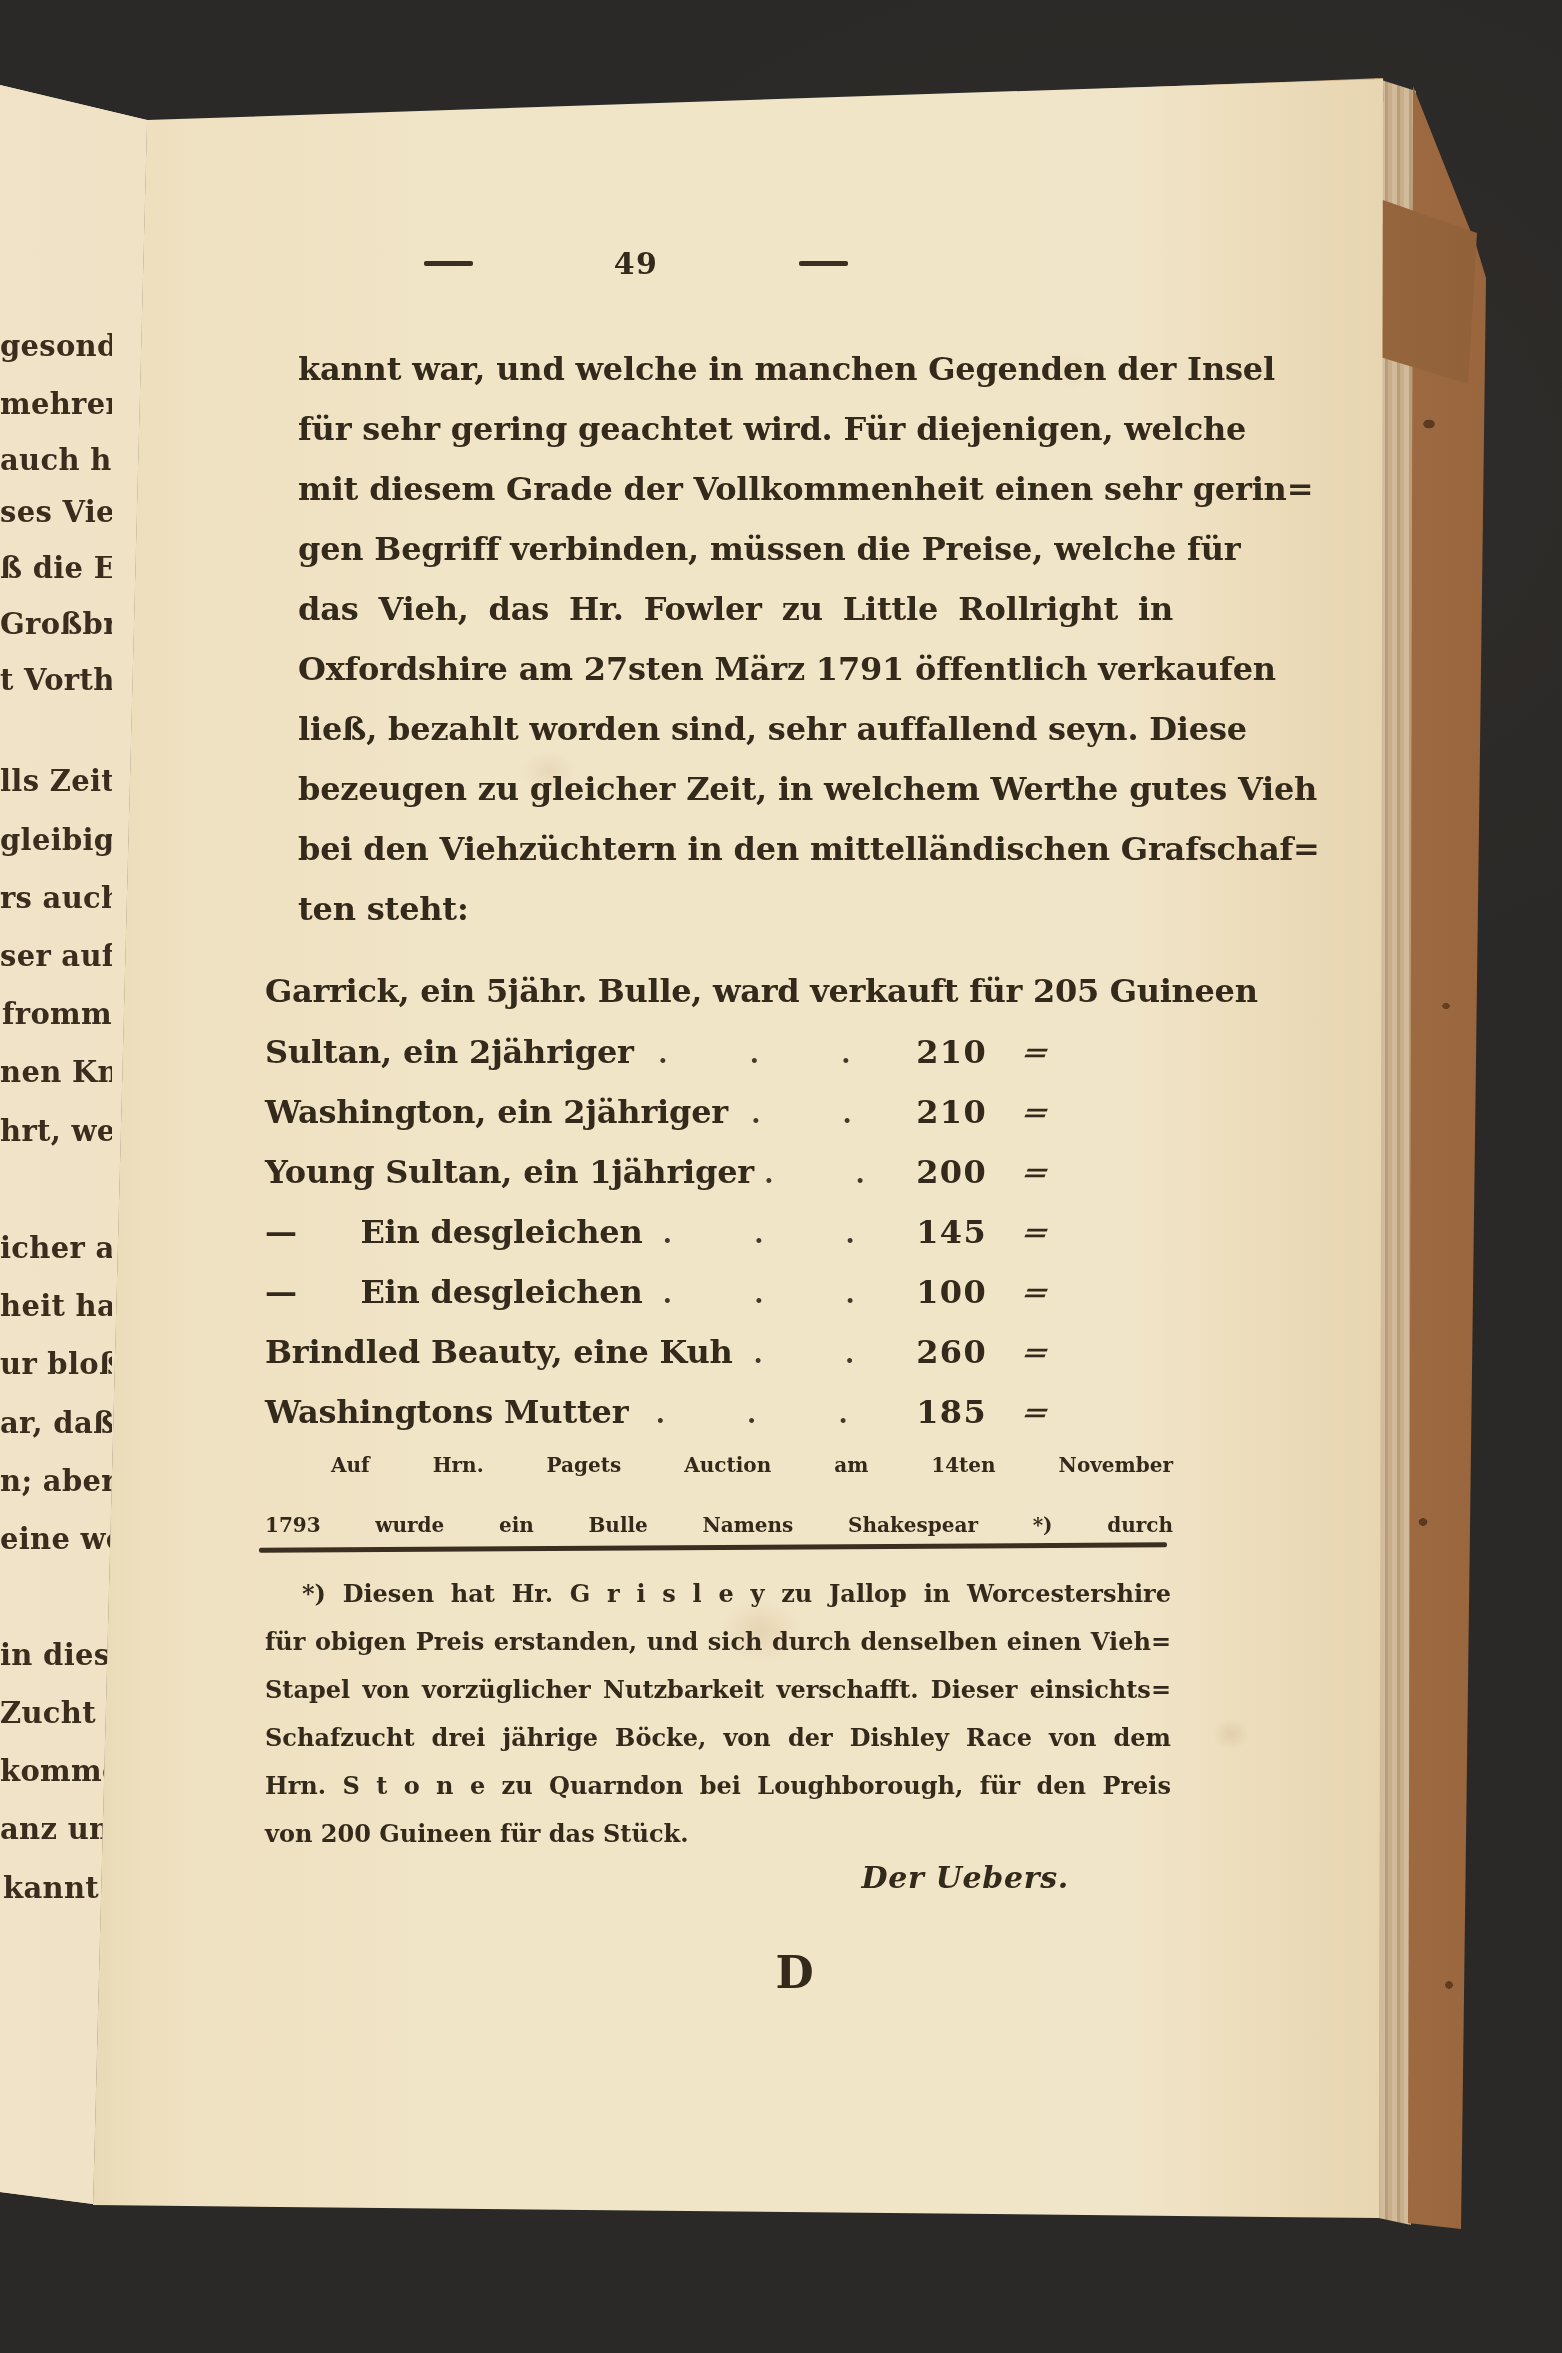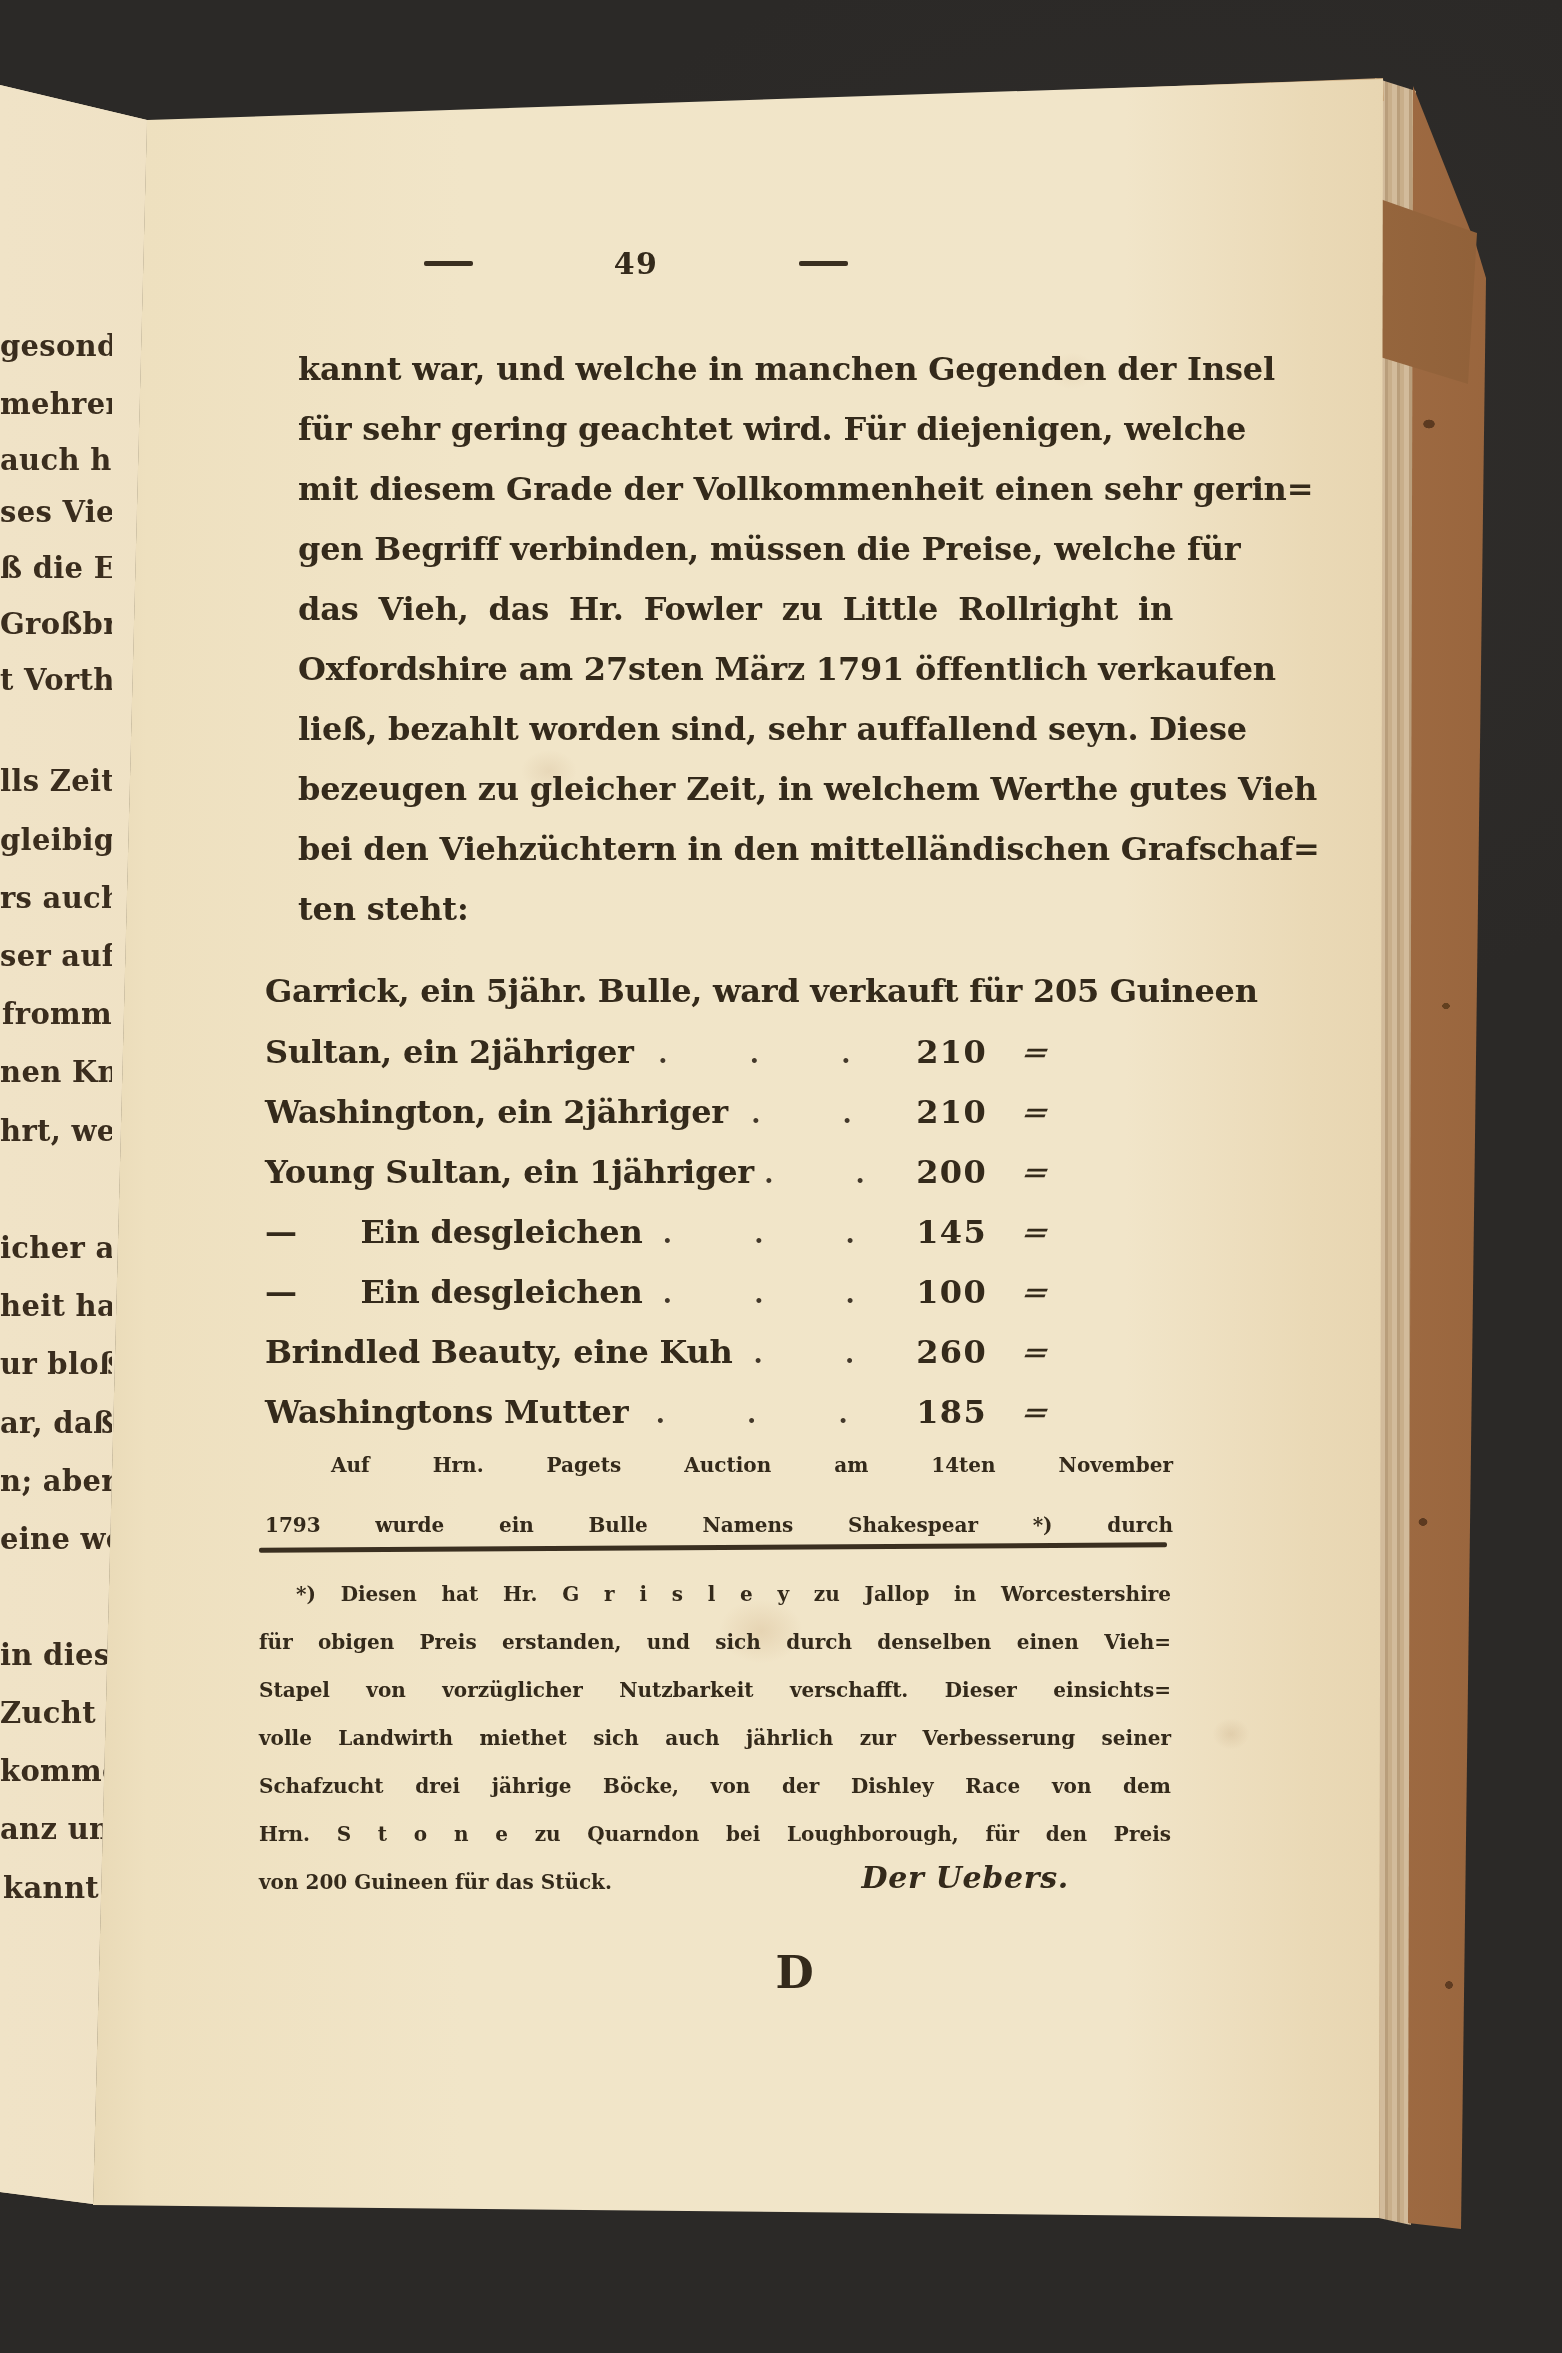--- a/index.html
+++ b/index.html
@@ -96,22 +96,22 @@
   .prow .dt span{display:inline-block;transform:skewX(-22deg) scaleY(.8);}
   .auction-block{position:absolute;left:265px;top:1435px;width:908px;}
   .al{height:60px;line-height:60px;font-size:20px;font-weight:bold;
       text-align:justify;text-align-last:justify;white-space:nowrap;}
   .al.first{text-indent:66px;}
   .fn-rule{
     position:absolute;left:259px;top:1545px;width:908px;height:4.6px;
     background:#3a2f20;transform:rotate(-.35deg);border-radius:2px;
   }
   .fn-block{position:absolute;left:259px;top:1570px;width:912px;}
-  .fl{height:48px;line-height:48px;font-size:20px;font-weight:bold;
-      text-align:justify;text-align-last:justify;white-space:nowrap;letter-spacing:0;}
+  .fl{height:48px;line-height:48px;font-size:24px;font-weight:bold;
+      text-align:justify;text-align-last:justify;white-space:nowrap;letter-spacing:0;margin-left:6px;}
   .fl.first{text-indent:37px;}
   .fl.last{text-align-last:left;}
   .translator{
     position:absolute;left:265px;top:1860px;width:804px;
     text-align:right;font-size:30px;font-weight:bold;letter-spacing:0.7px;font-style:italic;
   }
   .sig-mark{
     position:absolute;left:265px;top:1947px;width:1059px;
     text-align:center;font-size:44px;font-weight:bold;
   }
@@ -225,21 +225,20 @@
   <div class="auction-block ink">
     <div class="al first">Auf Hrn. Pagets Auction am 14ten November</div>
     <div class="al">1793 wurde ein Bulle Namens Shakespear *) durch</div>
   </div>
 
   <div class="fn-rule"></div>
   <div class="fn-block ink">
     <div class="fl first">*) Diesen hat Hr. G r i s l e y zu Jallop in Worcestershire</div>
     <div class="fl">für obigen Preis erstanden, und sich durch denselben einen Vieh=</div>
     <div class="fl">Stapel von vorzüglicher Nutzbarkeit verschafft. Dieser einsichts=</div>
-    <div class="fl">volle Landwirth miethet sich auch jährlich zur Verbesserung seiner</div>
     <div class="fl">Schafzucht drei jährige Böcke, von der Dishley Race von dem</div>
     <div class="fl">Hrn. S t o n e zu Quarndon bei Loughborough, für den Preis</div>
     <div class="fl last">von 200 Guineen für das Stück.</div>
   </div>
 
   <div class="translator ink">Der Uebers.</div>
   <div class="sig-mark ink">D</div>
 
 </div>
 

